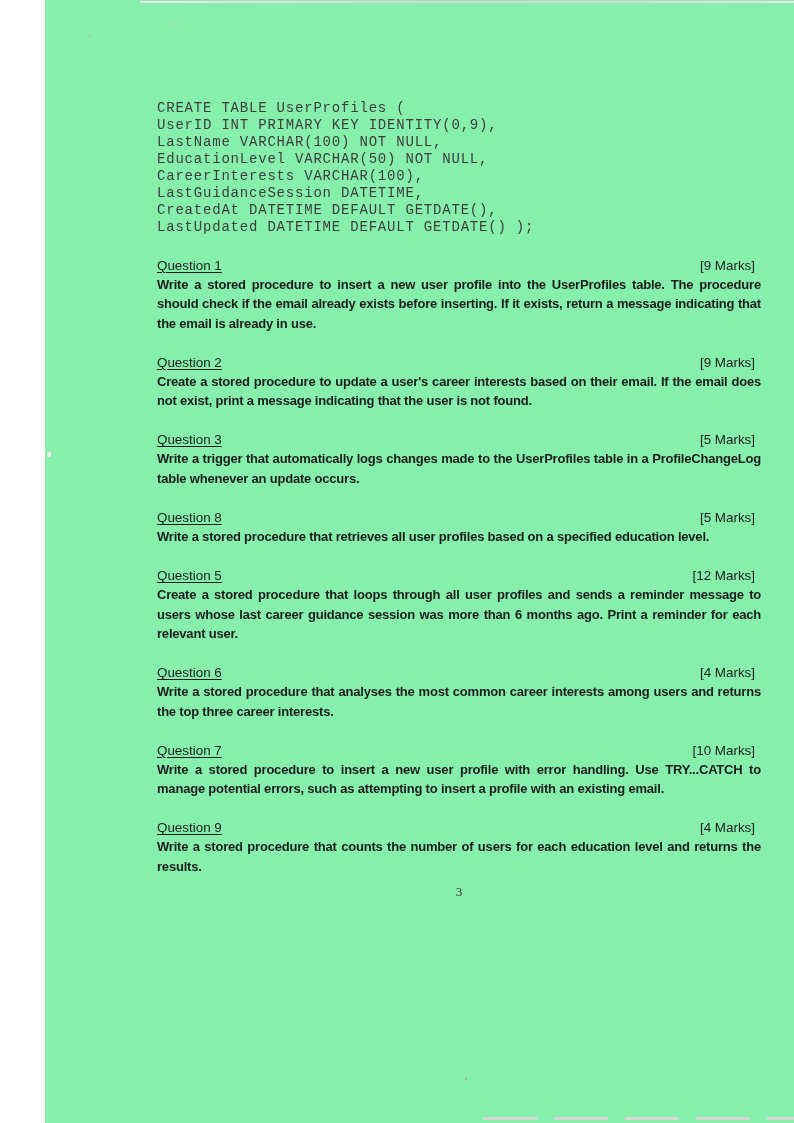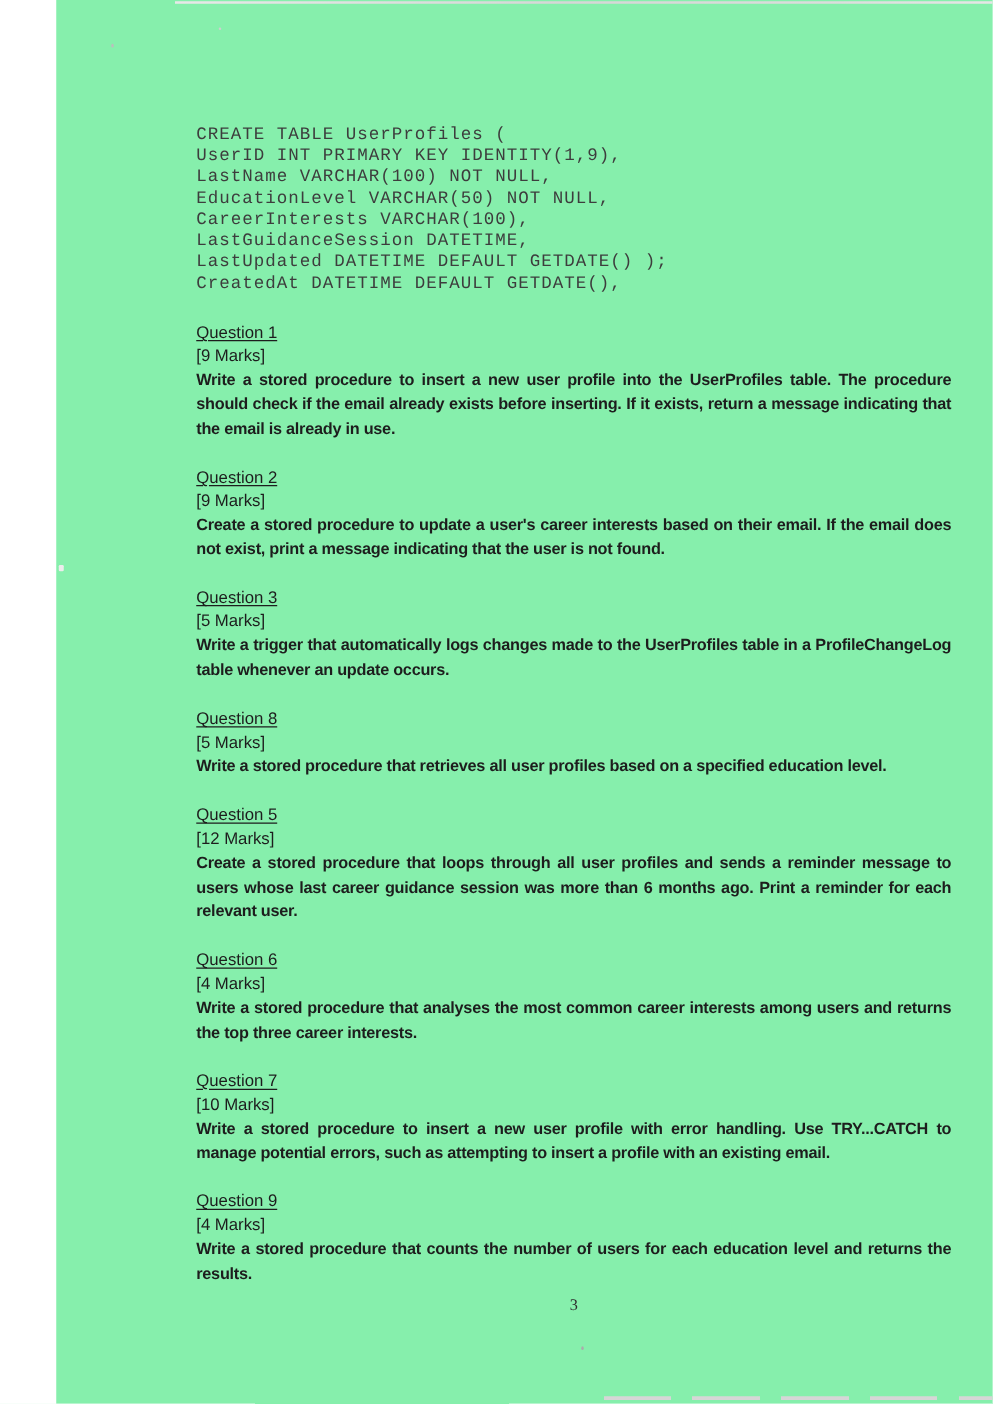--- a/index.html
+++ b/index.html
@@ -58,21 +58,20 @@
   .sql-line { display: block; }
 
   .question { margin-top: 20px; }
   .qhead {
     display: flex;
     justify-content: space-between;
     align-items: baseline;
     font-size: 13.4px;
     line-height: 19px;
     color: #1d1d1d;
-    flex-direction: column;
   }
   .qtitle {
     text-decoration: underline;
     text-underline-offset: 2px;
   }
   .qmarks { margin-right: 6px; }
   .qbody {
     margin: 0;
     font-size: 13px;
     line-height: 19.3px;
@@ -97,27 +96,27 @@
   <div class="scan-top-line"></div>
   <div class="scan-bottom-dashes"></div>
   <div class="speck speck-1"></div>
   <div class="speck speck-2"></div>
   <div class="speck speck-3"></div>
   <div class="speck speck-4"></div>
 
   <div class="content">
 
     <pre class="sql-block"><span class="sql-line">CREATE TABLE UserProfiles (
-</span><span class="sql-line">UserID INT PRIMARY KEY IDENTITY(1,9),
+</span><span class="sql-line">UserID INT PRIMARY KEY IDENTITY(0,9),
 </span><span class="sql-line">LastName VARCHAR(100) NOT NULL,
 </span><span class="sql-line">EducationLevel VARCHAR(50) NOT NULL,
 </span><span class="sql-line">CareerInterests VARCHAR(100),
 </span><span class="sql-line">LastGuidanceSession DATETIME,
+</span><span class="sql-line">CreatedAt DATETIME DEFAULT GETDATE(),
 </span><span class="sql-line">LastUpdated DATETIME DEFAULT GETDATE() );
-</span><span class="sql-line">CreatedAt DATETIME DEFAULT GETDATE(),
 </span></pre>
 
     <section class="question">
       <div class="qhead">
         <span class="qtitle">Question 1</span>
         <span class="qmarks">[9 Marks]</span>
       </div>
       <p class="qbody">Write a stored procedure to insert a new user profile into the UserProfiles table. The procedure should check if the email already exists before inserting. If it exists, return a message indicating that the email is already in use.</p>
     </section>
 

